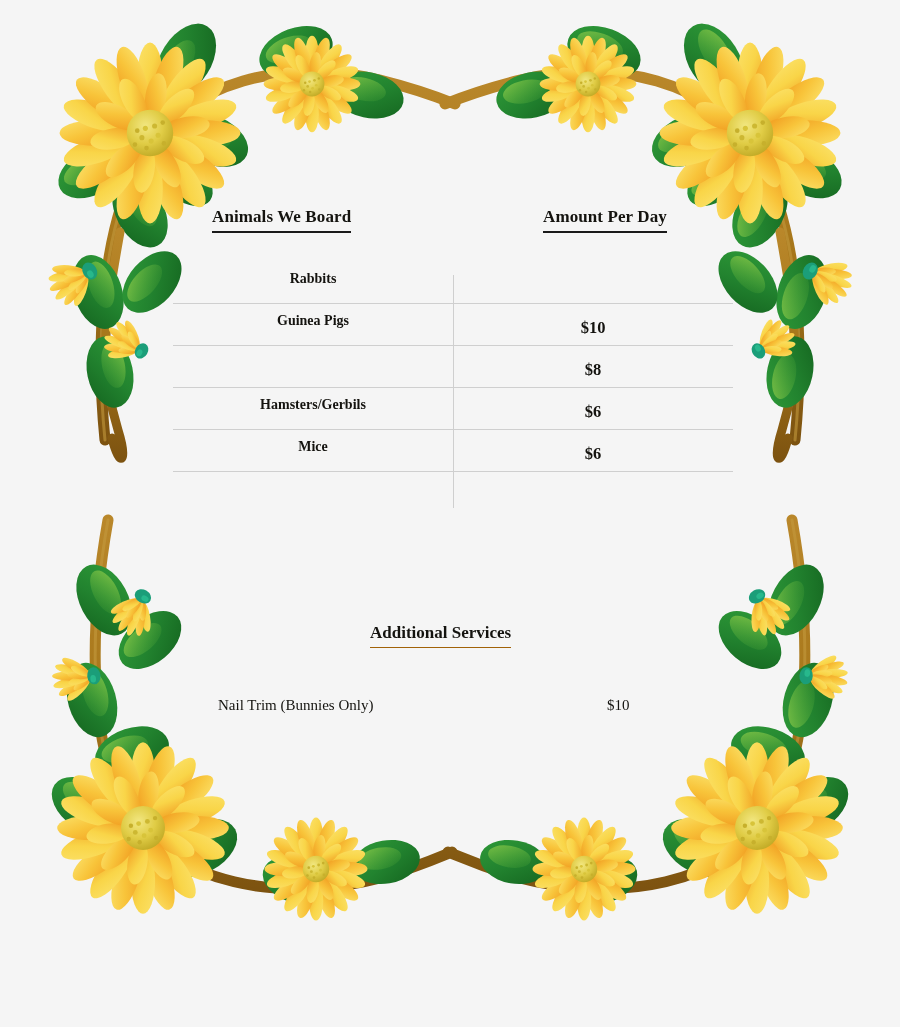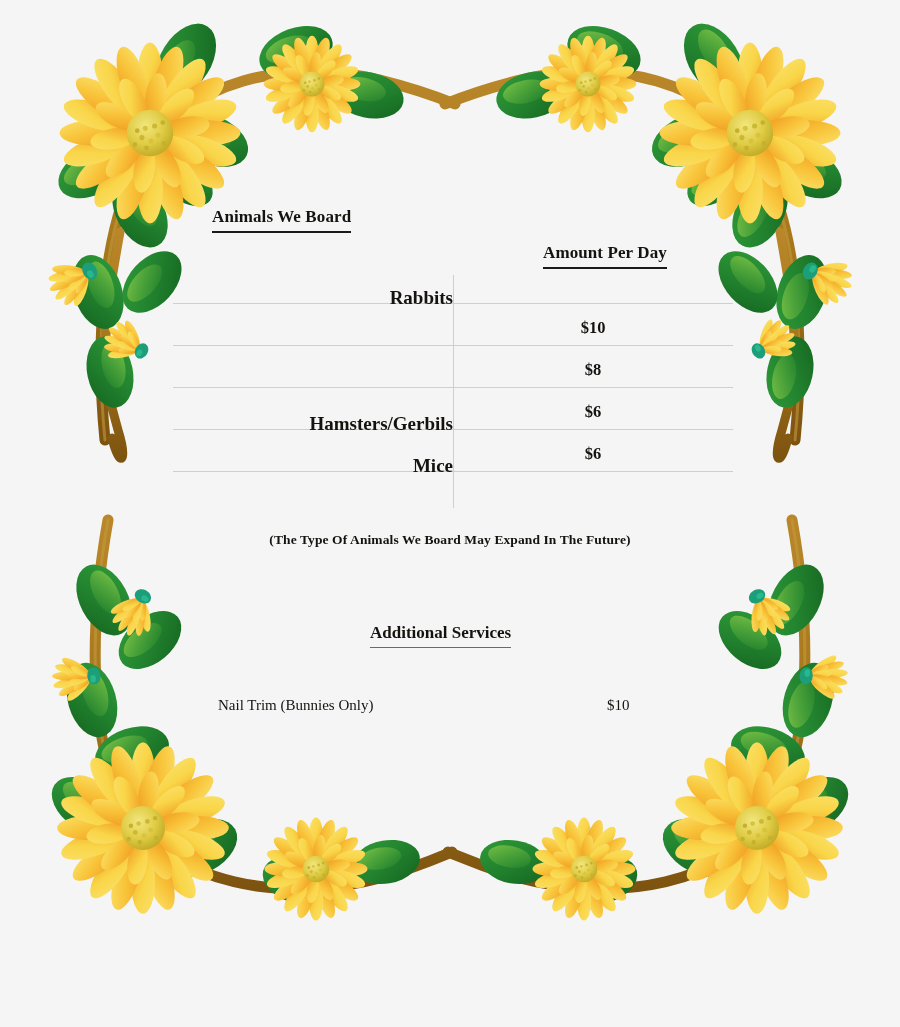--- a/index.html
+++ b/index.html
@@ -40,44 +40,43 @@
     position: absolute;
     font-weight: bold;
     font-size: 17px;
     color: #14130f;
     letter-spacing: .1px;
     white-space: nowrap;
     padding-bottom: 4px;
     border-bottom: 2px solid #1a1a1a;
   }
   #head-animals { left: 212px; top: 207px; }
-  #head-amount  { left: 543px; top: 207px; margin-top: 36px; }
+  #head-amount  { left: 543px; top: 207px; }
 
   #table {
     position: absolute;
     left: 173px;
     top: 262px;
     width: 560px;
   }
   .trow {
     position: relative;
     height: 41px;
     border-bottom: 1px solid #cfcfcf;
   }
   .tname {
     position: absolute;
     left: 0;
     width: 280px;
-    text-align: right;
+    text-align: center;
     top: 9px;
     font-weight: bold;
-    font-size: 19px;
-    color: #14130f;
-    white-space: nowrap;
-    margin-top: 16px;
+    font-size: 14px;
+    color: #14130f;
+    white-space: nowrap;
   }
   .tprice {
     position: absolute;
     left: 280px;
     width: 280px;
     text-align: center;
     top: 14px;
     font-weight: bold;
     font-size: 16.5px;
     color: #14130f;
@@ -423,36 +422,36 @@
 
     <div class="col-head" id="head-amount">Amount Per Day</div>
 
     <div id="vdivider"></div>
 
     <div id="table">
       <div class="trow">
         <div class="tname">Rabbits</div>
       </div>
       <div class="trow">
+        <div class="tname">Guinea Pigs</div>
         <div class="tprice">$10</div>
       </div>
       <div class="trow">
         <div class="tprice">$8</div>
       </div>
       <div class="trow">
         <div class="tname">Hamsters/Gerbils</div>
         <div class="tprice">$6</div>
       </div>
       <div class="trow">
         <div class="tname">Mice</div>
         <div class="tprice">$6</div>
       </div>
     </div>
 
-    <div id="note">(The Type Of Animals We Board May Expand In The Future)</div>
 
     <div id="head-services">Additional Services</div>
 
     <div id="service-row">
       <div id="service-name">Nail Trim (Bunnies Only)</div>
       <div id="service-price">$10</div>
     </div>
 
   </div>
 </div>

